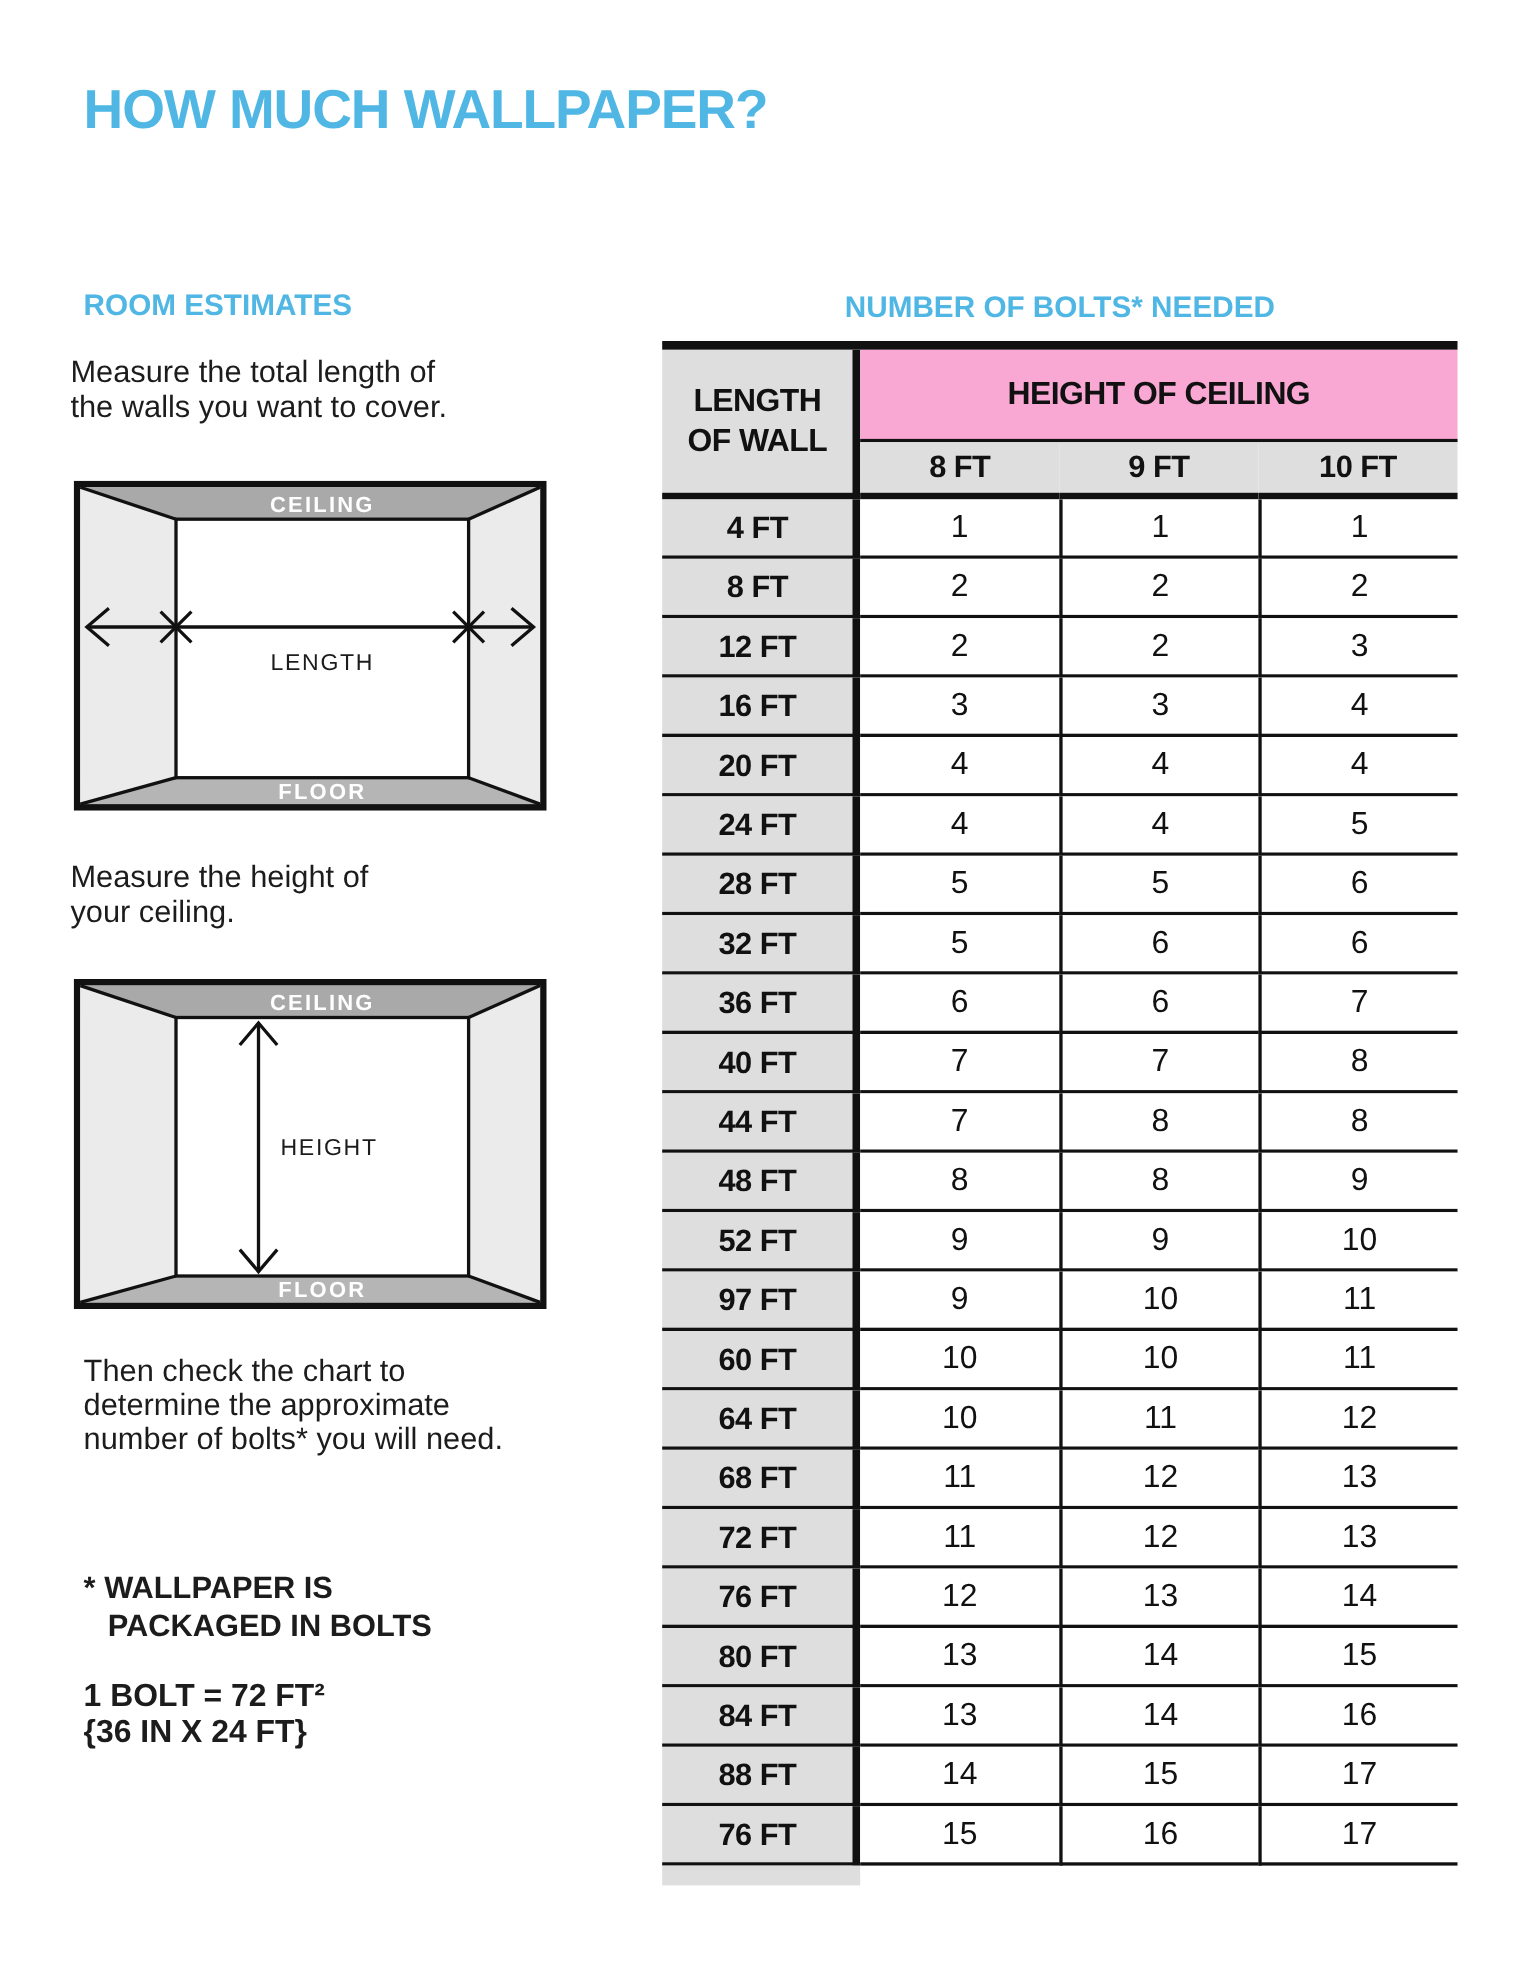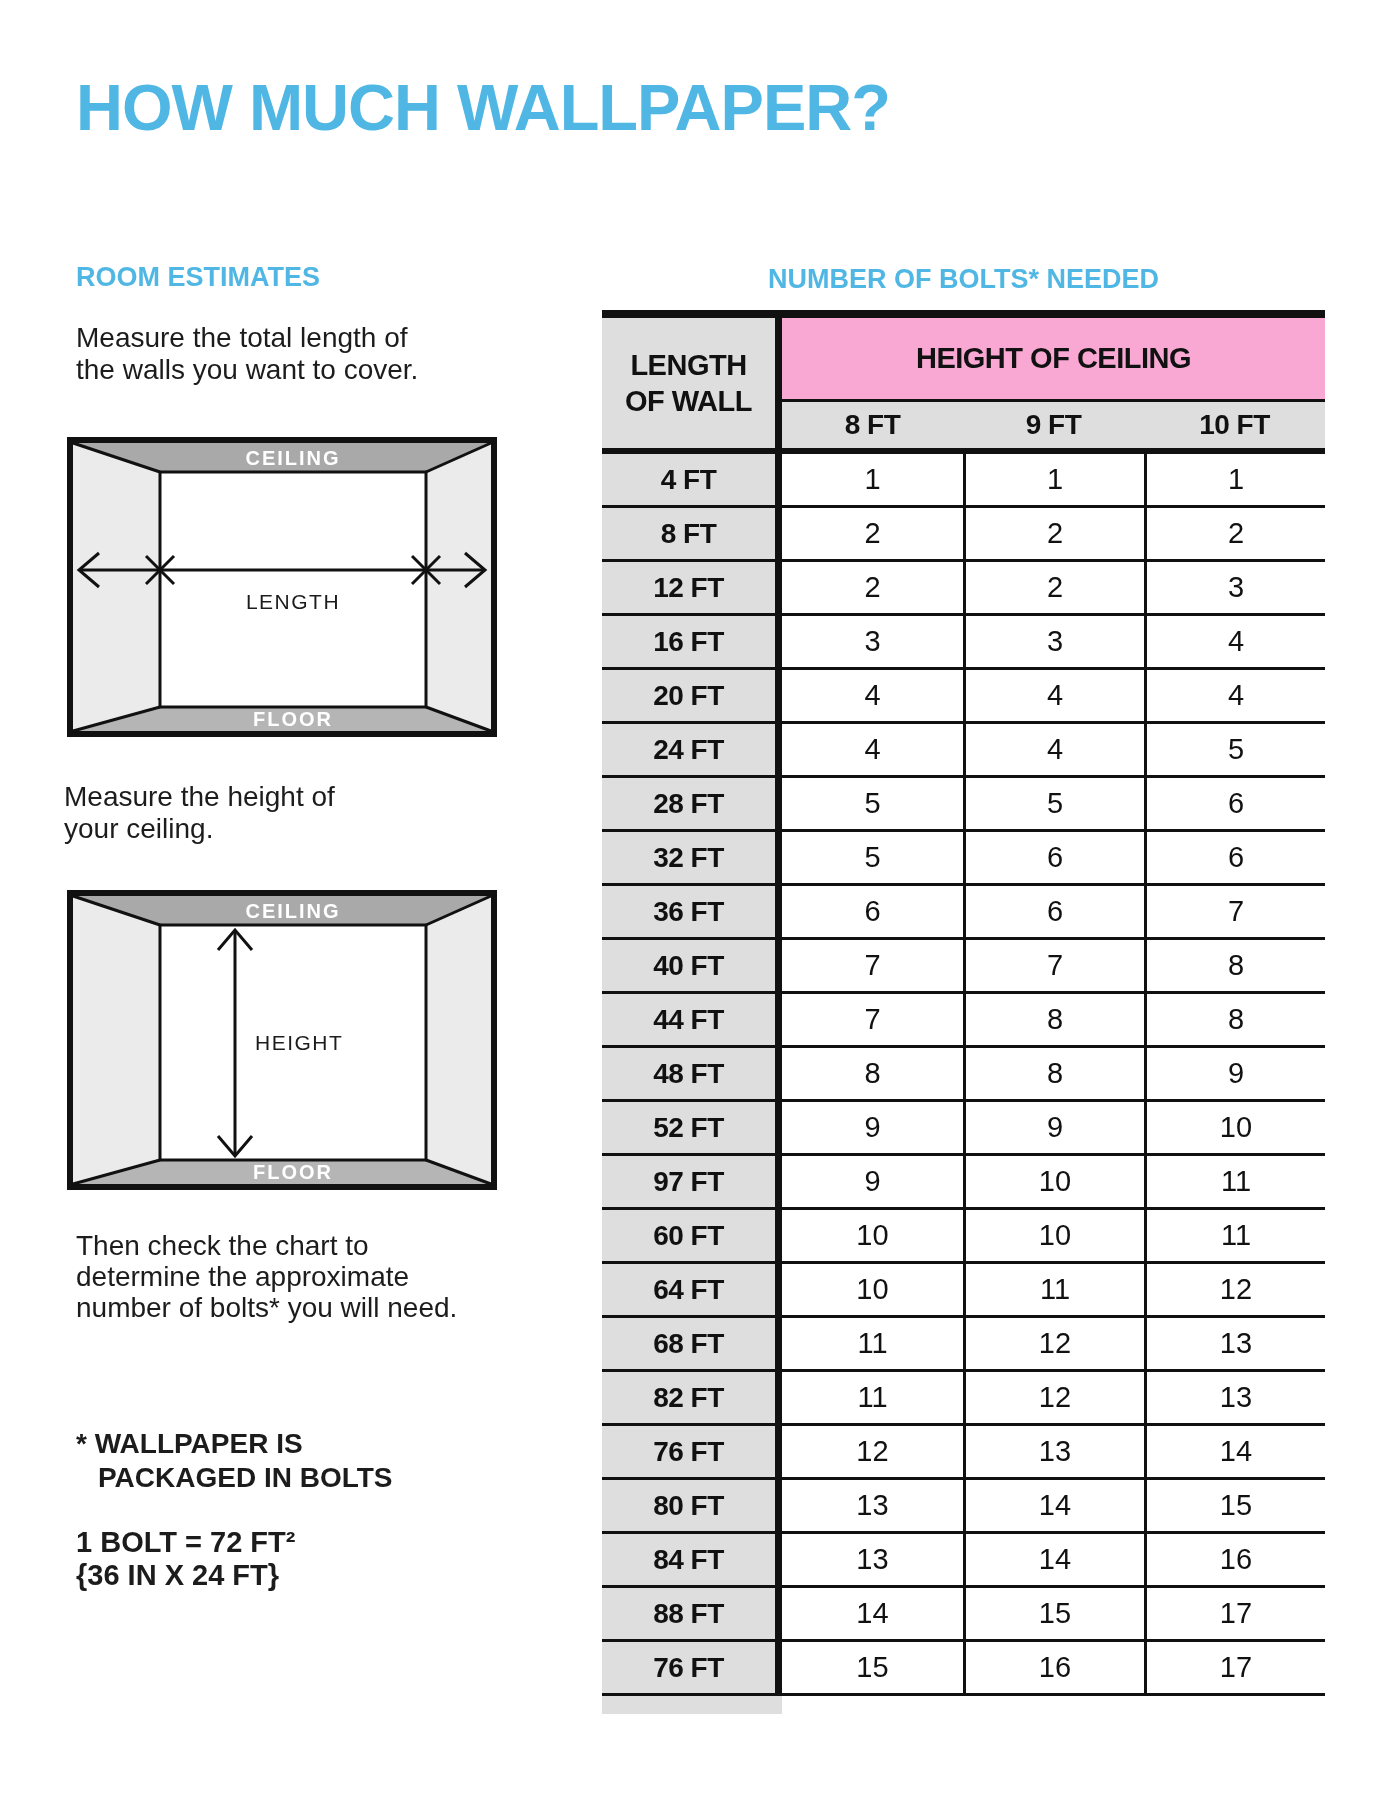--- a/index.html
+++ b/index.html
@@ -2,32 +2,32 @@
 <html><head>
 <meta charset="utf-8">
 <style>
   html,body{margin:0;padding:0;background:#fff;}
   .page{
     position:relative;width:1391px;height:1800px;background:#fff;overflow:hidden;
     font-family:"Liberation Sans","DejaVu Sans",sans-serif;color:#1c1c1c;
   }
   .abs{position:absolute;}
   .page-title{
-    left:76px;top:70px;font-size:65px;font-weight:bold;letter-spacing:-1px;
+    left:76px;top:70px;font-size:50px;font-weight:bold;letter-spacing:-1px;
     color:#50B7E4;margin:0;white-space:nowrap;
   }
   .section-heading{
     font-size:27px;font-weight:bold;color:#50B7E4;margin:0;white-space:nowrap;
   }
   .room-heading{left:76px;top:262px;}
   .table-heading{left:602px;top:264px;width:723px;text-align:center;}
   .body-text{
     font-size:28px;line-height:32px;color:#1c1c1c;margin:0;white-space:pre-line;
   }
-  .para1{left:76px;top:322px;}
+  .para1{left:64px;top:322px;}
   .para2{left:64px;top:781px;}
   .para3{left:76px;top:1230px;line-height:31px;}
   .diagram1{left:67px;top:437px;}
   .diagram2{left:67px;top:890px;}
   .footnote{left:76px;top:1427px;font-size:28px;font-weight:bold;line-height:34px;}
   .footnote .cont{padding-left:22px;}
   .bolt-info{left:76px;top:1526px;font-size:29px;font-weight:bold;line-height:33px;}
   
   .bolt-table{
     left:602px;top:310px;width:723px;
@@ -233,21 +233,21 @@
   <div class="row-label">64 FT</div>
   <div class="val v8">10</div>
   <div class="val v9">11</div>
   <div class="val v10">12</div>
 
   <div class="row-label">68 FT</div>
   <div class="val v8">11</div>
   <div class="val v9">12</div>
   <div class="val v10">13</div>
 
-  <div class="row-label">82 FT</div>
+  <div class="row-label">72 FT</div>
   <div class="val v8">11</div>
   <div class="val v9">12</div>
   <div class="val v10">13</div>
 
   <div class="row-label">76 FT</div>
   <div class="val v8">12</div>
   <div class="val v9">13</div>
   <div class="val v10">14</div>
 
   <div class="row-label">80 FT</div>

